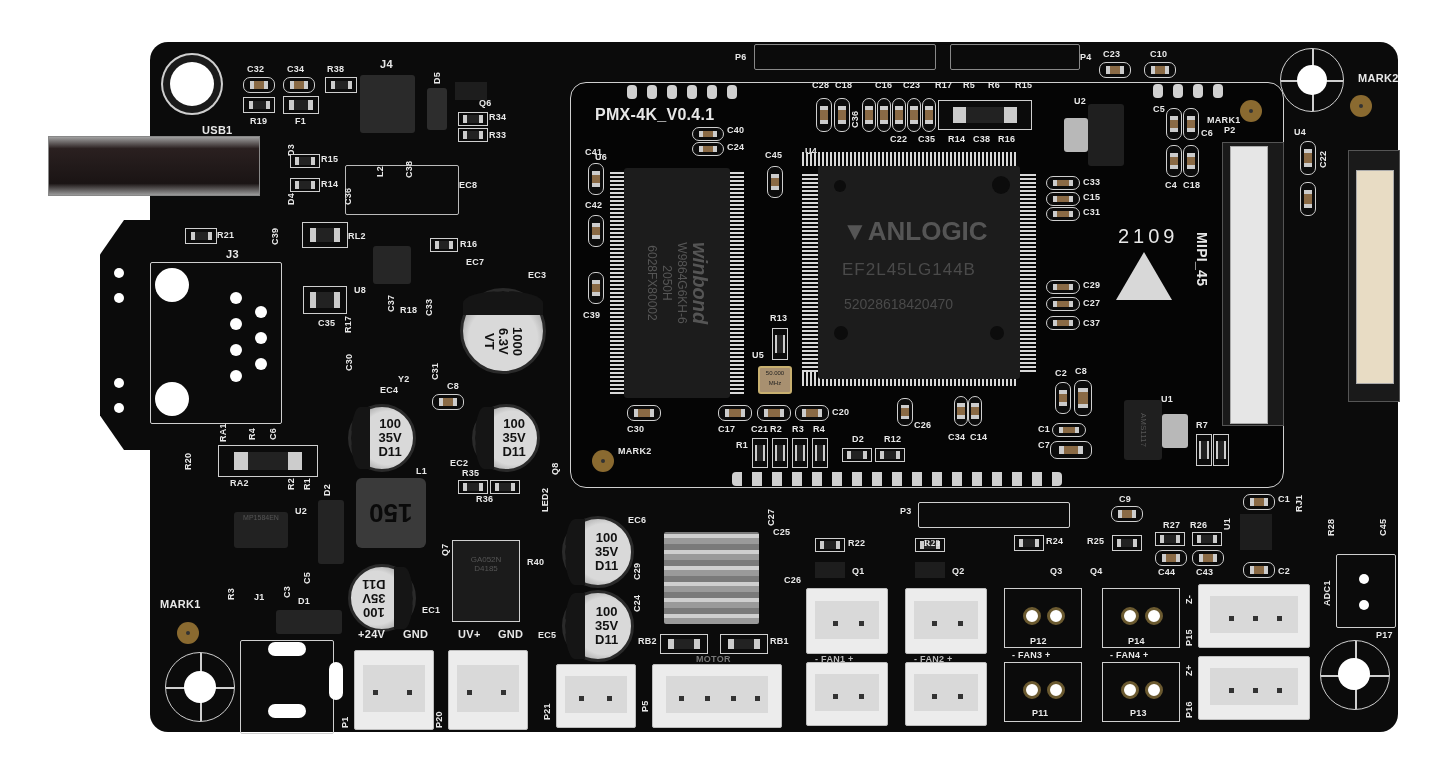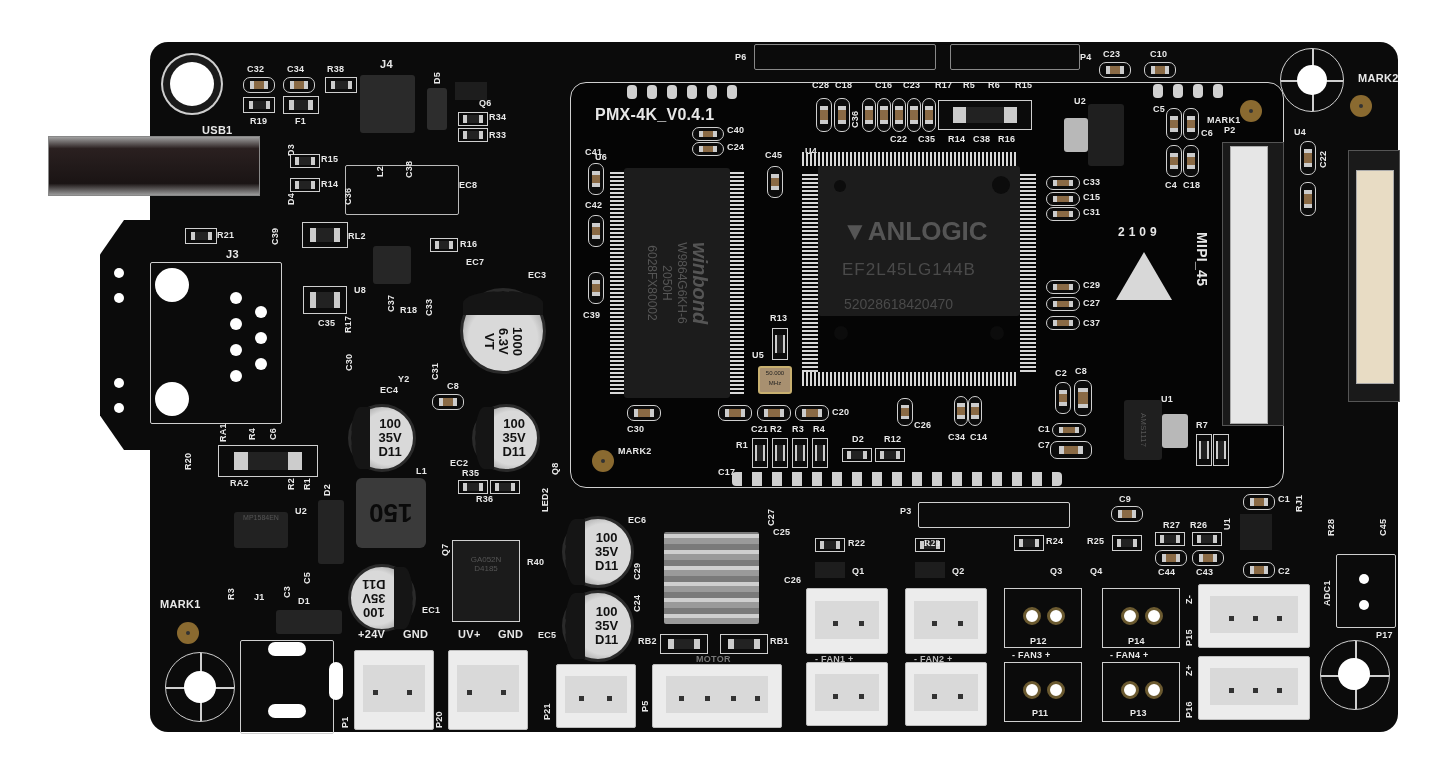--- a/index.html
+++ b/index.html
@@ -430,21 +430,21 @@
     <div>2050H</div>
     <div>6028FX80002</div>
   </div>
 </div>
 
 <div class="silk sm" style="left:805px;top:146px;">U4</div>
 <div class="pins-h" style="left:802px;top:152px;width:216px;height:14px;"></div>
 <div class="pins-h" style="left:802px;top:372px;width:216px;height:14px;"></div>
 <div class="pins-v" style="left:802px;top:172px;width:16px;height:200px;"></div>
 <div class="pins-v" style="left:1020px;top:172px;width:16px;height:200px;"></div>
-<div class="chip" style="left:818px;top:166px;width:202px;height:150px;">
+<div class="chip" style="left:818px;top:166px;width:202px;height:213px;">
   <div style="position:absolute;left:24px;top:50px;font-size:26px;font-weight:bold;color:#555;white-space:nowrap;">
     <span>▼</span><span>ANLOGIC</span>
   </div>
   <div style="position:absolute;left:24px;top:94px;font-size:17px;color:#4a4a4a;letter-spacing:1px;">EF2L45LG144B</div>
   <div style="position:absolute;left:26px;top:130px;font-size:14px;color:#4a4a4a;">52028618420470</div>
   <div style="position:absolute;left:16px;top:160px;width:14px;height:14px;border-radius:50%;background:#0c0c0c;"></div>
   <div style="position:absolute;left:172px;top:160px;width:14px;height:14px;border-radius:50%;background:#0c0c0c;"></div>
   <div style="position:absolute;left:16px;top:14px;width:12px;height:12px;border-radius:50%;background:#0c0c0c;"></div>
   <div style="position:absolute;left:174px;top:10px;width:18px;height:18px;border-radius:50%;background:#0c0c0c;"></div>
 </div>
@@ -454,21 +454,21 @@
 <div class="silk sm" style="left:752px;top:350px;">U5</div>
 <div class="chip" style="left:758px;top:366px;width:30px;height:24px;background:#a89070;border:2px solid #c8b070;color:#222;font-size:6px;text-align:center;line-height:10px;">
   <span>50.000 MHz</span>
 </div>
 
 <div class="cap" style="left:627px;top:405px;width:32px;height:14px;"></div>
 <div class="silk sm" style="left:627px;top:424px;">C30</div>
 <div class="fid" style="left:592px;top:450px;width:22px;height:22px;"></div>
 <div class="silk sm" style="left:618px;top:446px;">MARK2</div>
 <div class="cap" style="left:718px;top:405px;width:32px;height:14px;"></div>
-<div class="silk sm" style="left:718px;top:424px;margin-top:43px;">C17</div>
+<div class="silk sm" style="left:718px;top:424px;">C17</div>
 <div class="cap" style="left:757px;top:405px;width:32px;height:14px;"></div>
 <div class="cap" style="left:795px;top:405px;width:32px;height:14px;"></div>
 <div class="silk sm" style="left:832px;top:407px;">C20</div>
 <div class="silk sm" style="left:751px;top:424px;">C21</div>
 <div class="silk sm" style="left:770px;top:424px;">R2</div>
 <div class="silk sm" style="left:792px;top:424px;">R3</div>
 <div class="silk sm" style="left:813px;top:424px;">R4</div>
 <div class="silk sm" style="left:736px;top:440px;">R1</div>
 <div class="res" style="left:752px;top:438px;width:14px;height:28px;"></div>
 <div class="res" style="left:772px;top:438px;width:14px;height:28px;"></div>
@@ -491,21 +491,21 @@
 <div class="silk sm" style="left:1083px;top:192px;">C15</div>
 <div class="cap" style="left:1046px;top:207px;width:32px;height:12px;"></div>
 <div class="silk sm" style="left:1083px;top:207px;">C31</div>
 <div class="cap" style="left:1046px;top:280px;width:32px;height:12px;"></div>
 <div class="silk sm" style="left:1083px;top:280px;">C29</div>
 <div class="cap" style="left:1046px;top:297px;width:32px;height:12px;"></div>
 <div class="silk sm" style="left:1083px;top:298px;">C27</div>
 <div class="cap" style="left:1046px;top:316px;width:32px;height:12px;"></div>
 <div class="silk sm" style="left:1083px;top:318px;">C37</div>
 
-<div class="silk" style="left:1118px;top:225px;font-size:12px;letter-spacing:4px;font-weight:bold;">2109</div>
+<div class="silk" style="left:1118px;top:225px;font-size:20px;letter-spacing:4px;font-weight:normal;">2109</div>
 <div class="esd" style="left:1116px;top:252px;"></div>
 <div class="silk" style="left:1210px;top:232px;font-size:14px;transform:rotate(90deg);transform-origin:left top;">MIPI_45</div>
 
 <div class="silk sm" style="left:1074px;top:96px;">U2</div>
 <div class="chip" style="left:1088px;top:104px;width:36px;height:62px;background:#1f1f1f;"></div>
 <div class="chip" style="left:1064px;top:118px;width:24px;height:34px;background:#b8b8b8;"></div>
 <div class="silk sm" style="left:1153px;top:104px;">C5</div>
 <div class="cap capv" style="left:1166px;top:108px;width:14px;height:30px;"></div>
 <div class="cap capv" style="left:1183px;top:108px;width:14px;height:30px;"></div>
 <div class="silk sm" style="left:1201px;top:128px;">C6</div>

